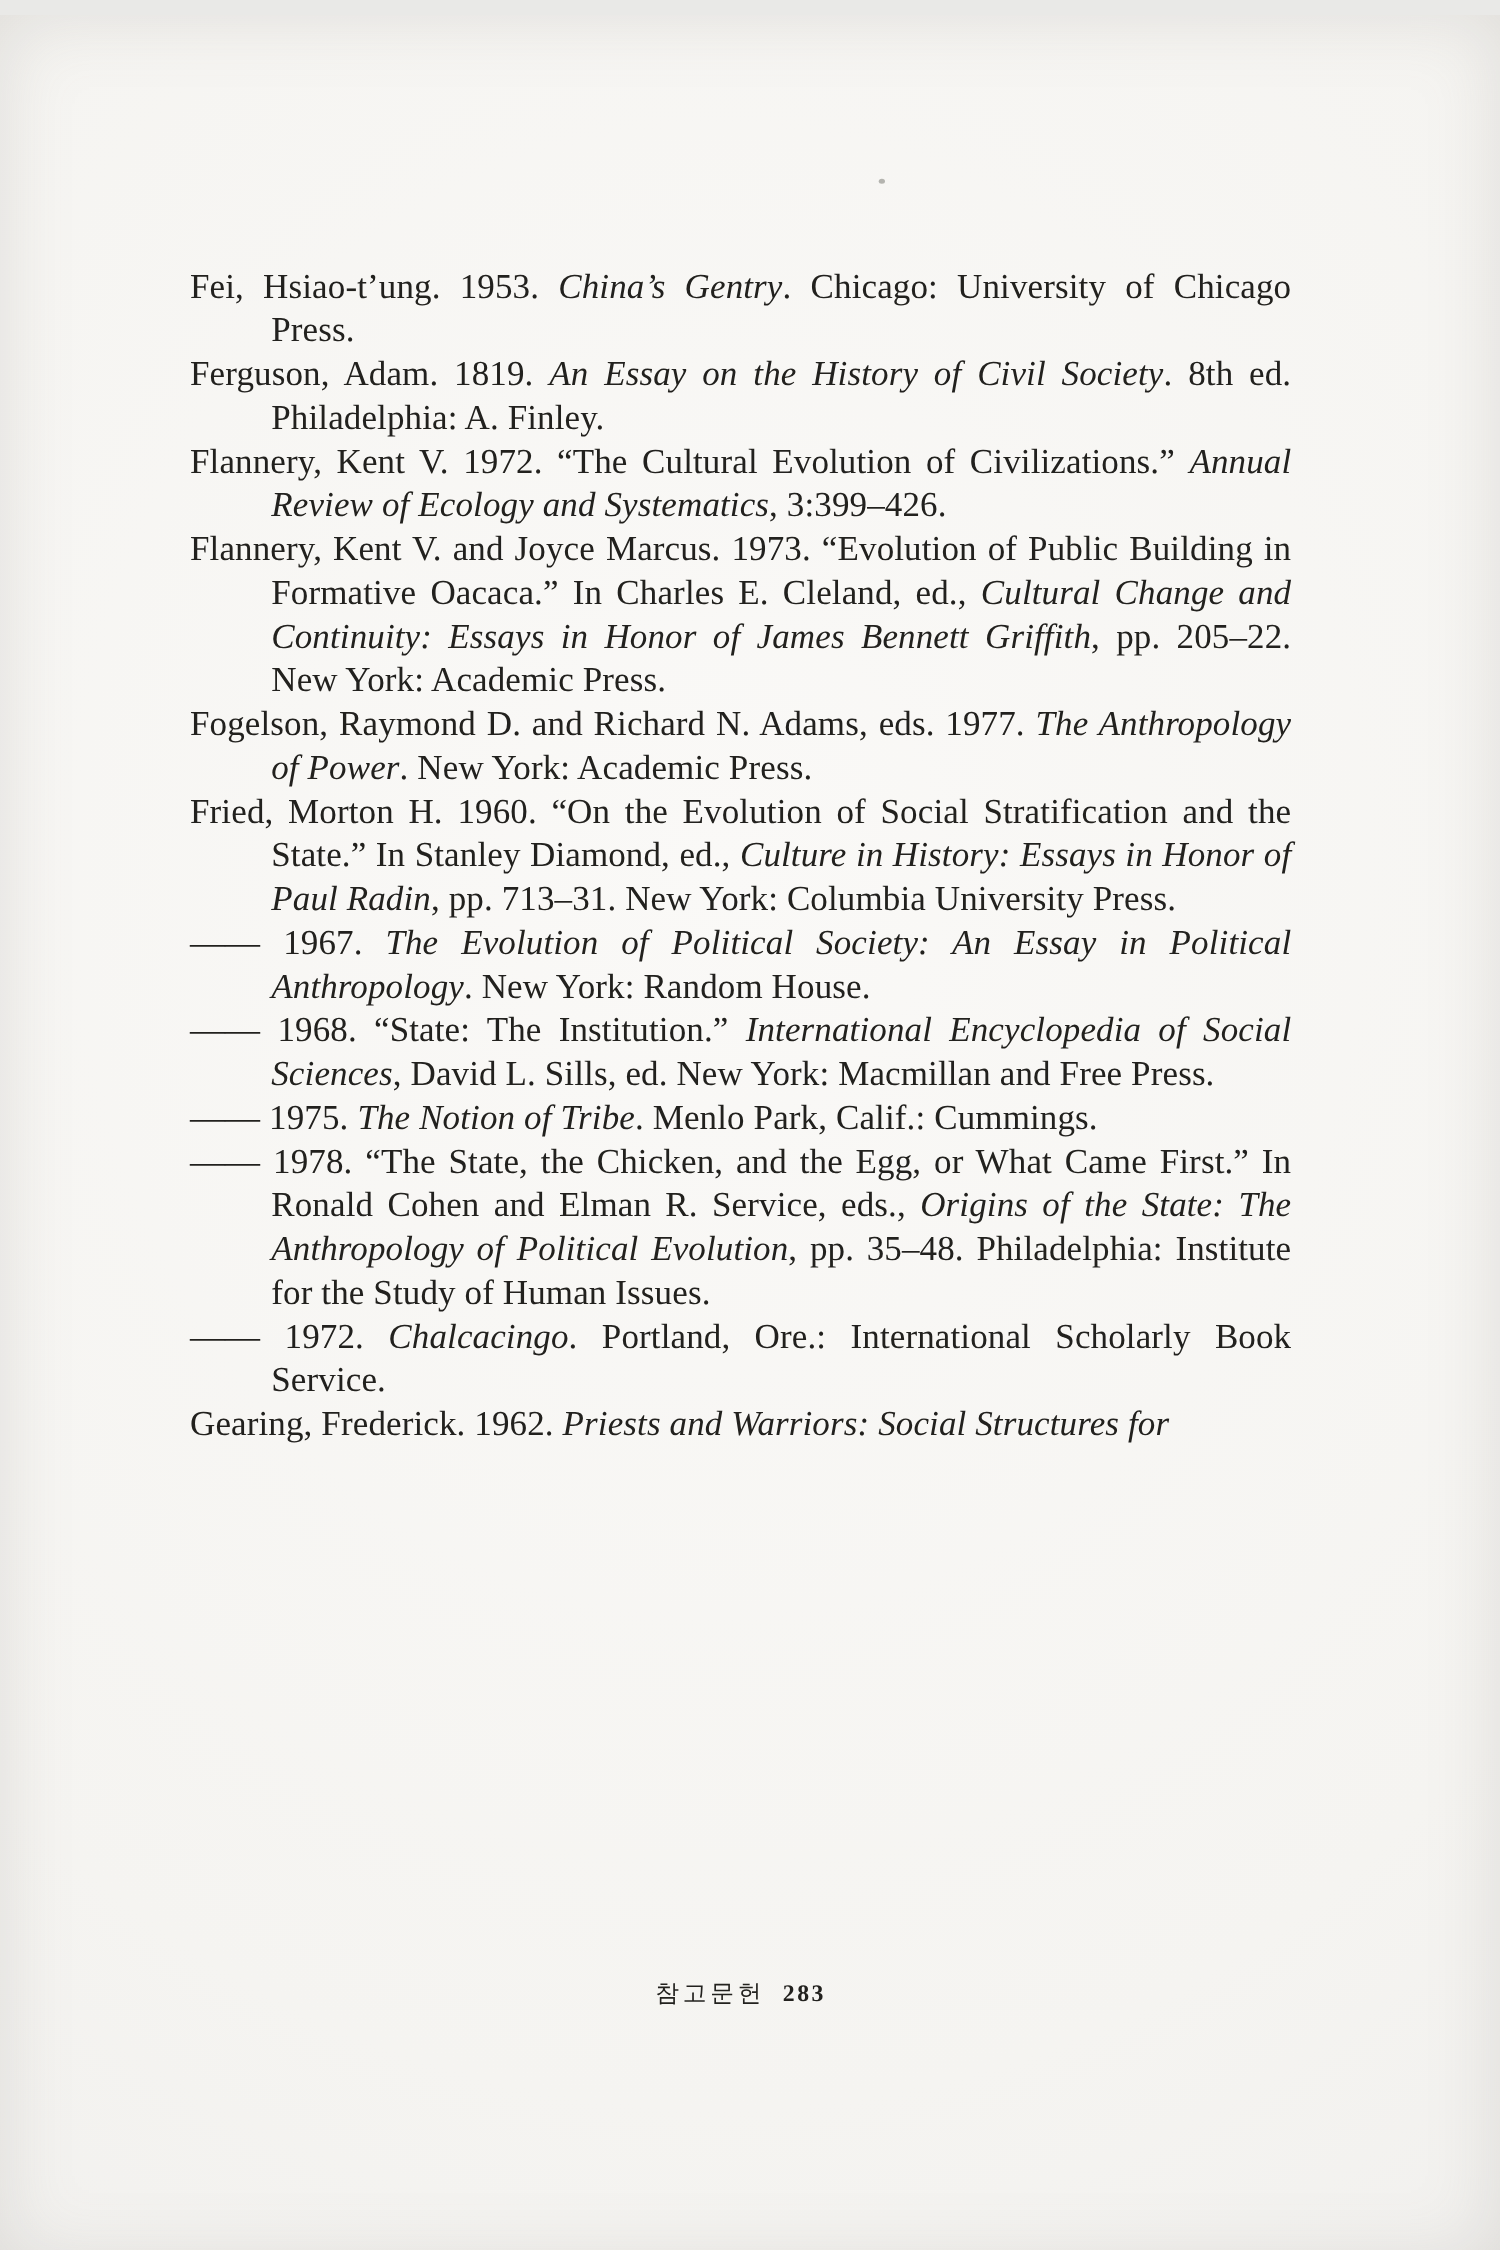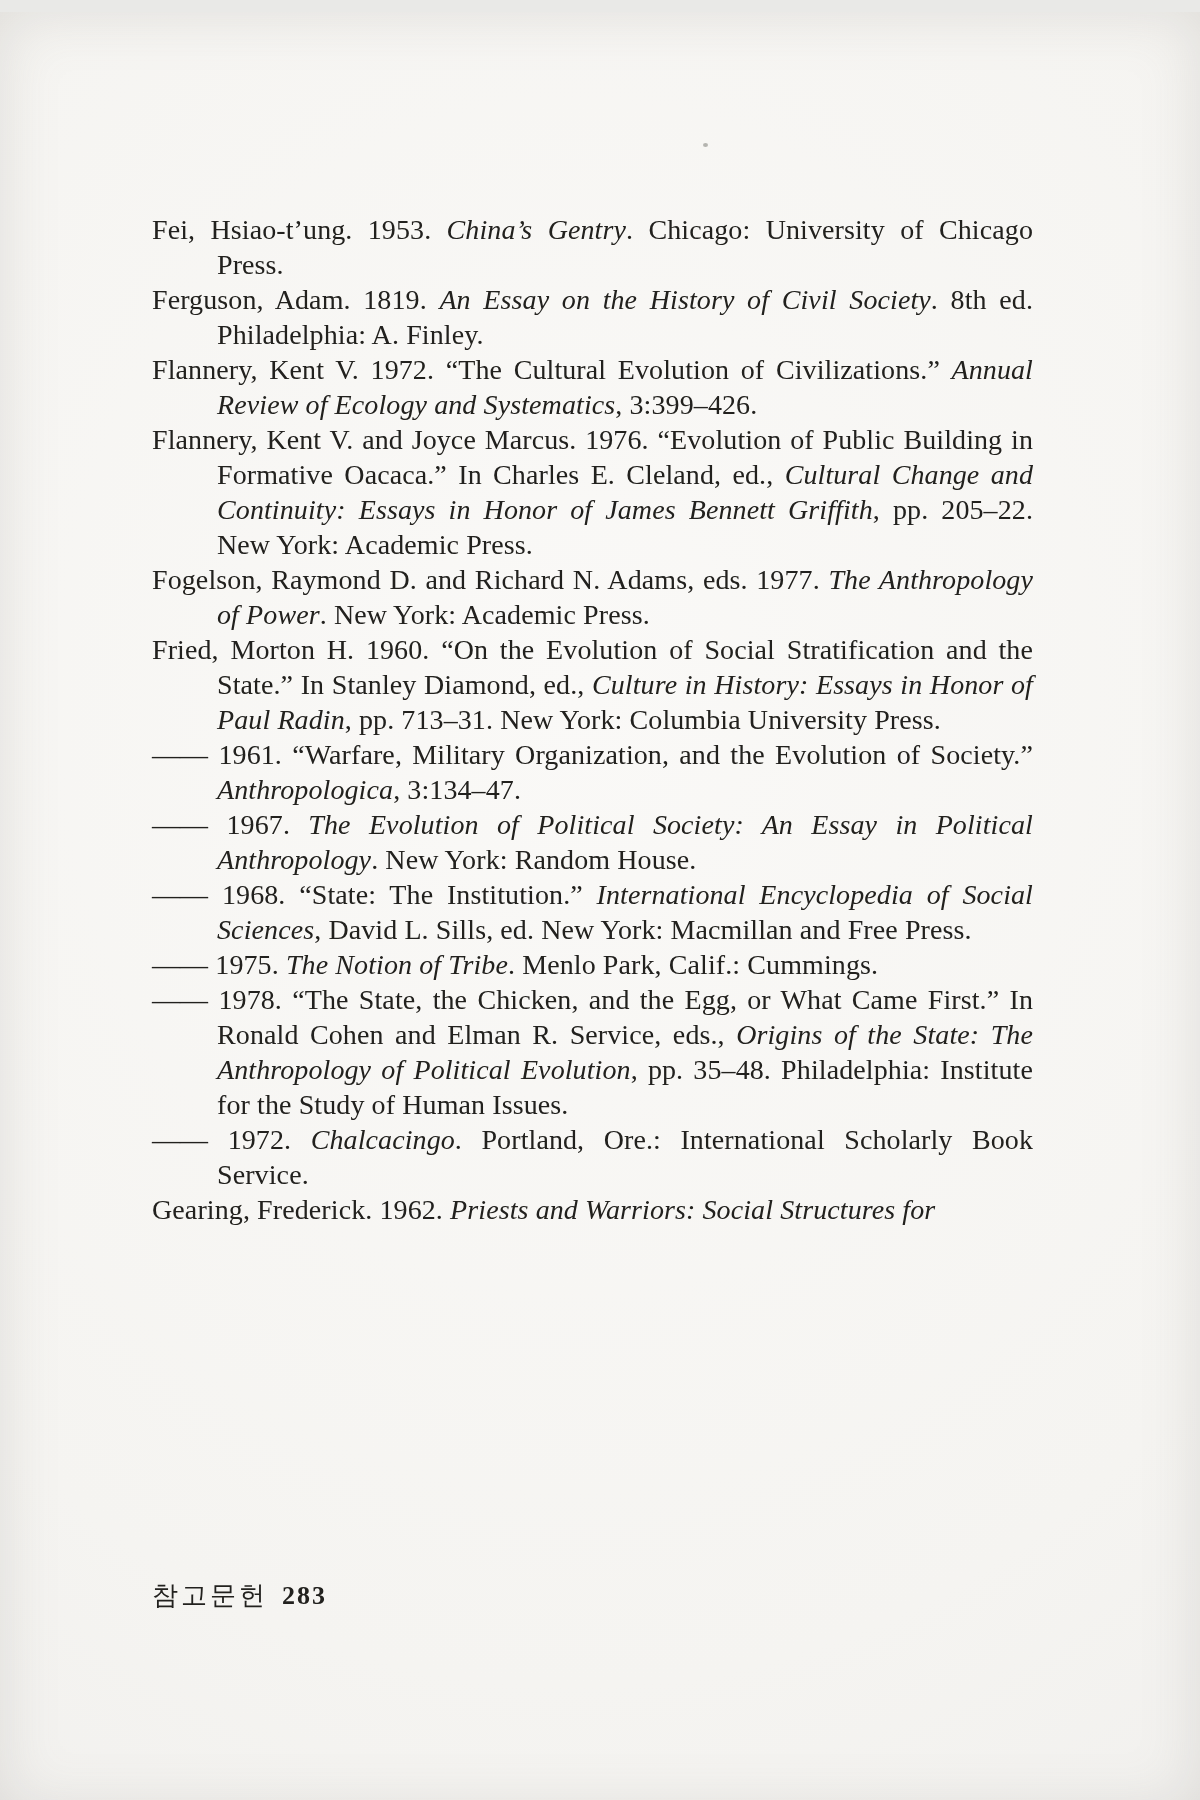--- a/index.html
+++ b/index.html
@@ -35,22 +35,22 @@
     letter-spacing: 0.1px;
   }
   .ref i {
     font-style: italic;
   }
   .page-footer {
     position: absolute;
     left: 152px;
     top: 1568px;
     width: 881px;
-    text-align: left;
-    font-size: 26px;
+    text-align: center;
+    font-size: 19px;
     line-height: 32px;
     white-space: nowrap;
   }
   .page-footer .folio-label {
     letter-spacing: 3px;
   }
   .page-footer .folio-number {
     font-weight: 700;
     letter-spacing: 2px;
     margin-left: 14px;
@@ -69,24 +69,23 @@
 </head>
 <body>
 
 <div class="page">
   <div class="speck"></div>
 
   <main class="refs" id="refs">
       <p class="ref"><span>Fei, Hsiao-t’ung. 1953. </span><i>China’s Gentry</i><span>. Chicago: University of Chicago Press.</span></p>
       <p class="ref"><span>Ferguson, Adam. 1819. </span><i>An Essay on the History of Civil Society</i><span>. 8th ed. Philadelphia: A. Finley.</span></p>
       <p class="ref"><span>Flannery, Kent V. 1972. “The Cultural Evolution of Civilizations.” </span><i>Annual Review of Ecology and Systematics</i><span>, 3:399–426.</span></p>
-      <p class="ref"><span>Flannery, Kent V. and Joyce Marcus. 1976. “Evolution of Public Building in Formative Oacaca.” In Charles E. Cleland, ed., </span><i>Cultural Change and Continuity: Essays in Honor of James Bennett Griffith</i><span>, pp. 205–22. New York: Academic Press.</span></p>
+      <p class="ref"><span>Flannery, Kent V. and Joyce Marcus. 1973. “Evolution of Public Building in Formative Oacaca.” In Charles E. Cleland, ed., </span><i>Cultural Change and Continuity: Essays in Honor of James Bennett Griffith</i><span>, pp. 205–22. New York: Academic Press.</span></p>
       <p class="ref"><span>Fogelson, Raymond D. and Richard N. Adams, eds. 1977. </span><i>The Anthropology of Power</i><span>. New York: Academic Press.</span></p>
       <p class="ref"><span>Fried, Morton H. 1960. “On the Evolution of Social Stratification and the State.” In Stanley Diamond, ed., </span><i>Culture in History: Essays in Honor of Paul Radin</i><span>, pp. 713–31. New York: Columbia University Press.</span></p>
-      <p class="ref"><span>—— 1961. “Warfare, Military Organization, and the Evolution of Society.” </span><i>Anthropologica</i><span>, 3:134–47.</span></p>
       <p class="ref"><span>—— 1967. </span><i>The Evolution of Political Society: An Essay in Political Anthropology</i><span>. New York: Random House.</span></p>
       <p class="ref"><span>—— 1968. “State: The Institution.” </span><i>International Encyclopedia of Social Sciences</i><span>, David L. Sills, ed. New York: Macmillan and Free Press.</span></p>
       <p class="ref"><span>—— 1975. </span><i>The Notion of Tribe</i><span>. Menlo Park, Calif.: Cummings.</span></p>
       <p class="ref"><span>—— 1978. “The State, the Chicken, and the Egg, or What Came First.” In Ronald Cohen and Elman R. Service, eds., </span><i>Origins of the State: The Anthropology of Political Evolution</i><span>, pp. 35–48. Philadelphia: Institute for the Study of Human Issues.</span></p>
       <p class="ref"><span>—— 1972. </span><i>Chalcacingo</i><span>. Portland, Ore.: International Scholarly Book Service.</span></p>
       <p class="ref"><span>Gearing, Frederick. 1962. </span><i>Priests and Warriors: Social Structures for</i></p>
     </main>
 
   <footer class="page-footer">
     <span class="folio-label">참고문헌</span><span class="folio-number">283</span>

